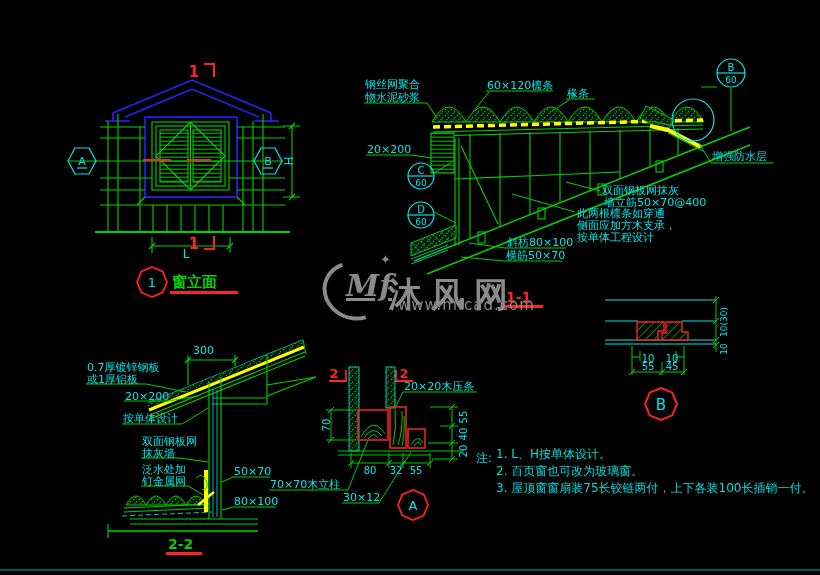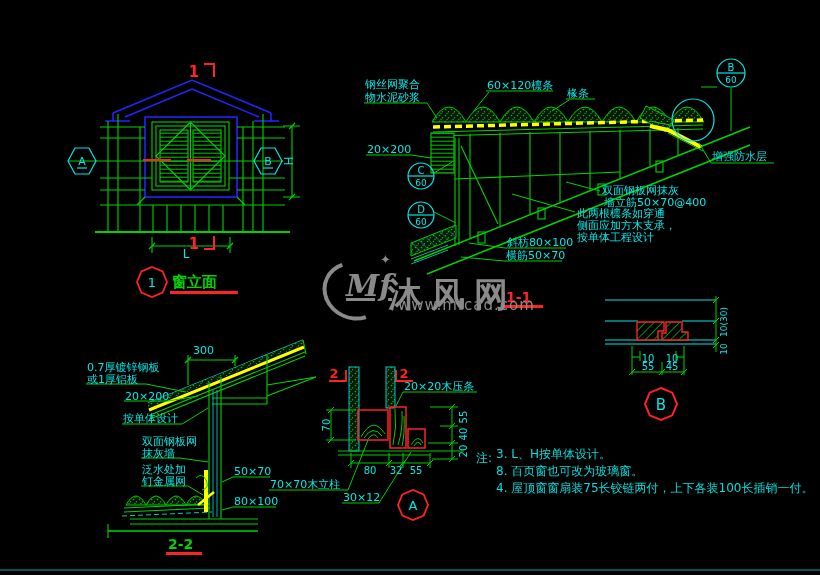--- a/index.html
+++ b/index.html
@@ -325,19 +325,19 @@
   <div class="ring"></div>
   <span class="logo">Mf</span>
   <span class="spark">✦</span>
   <span class="brand">沐风网</span>
   <span class="url">www.mfcad.com</span>
 </div>
 
 <div class="notes">
   <span class="prefix">注:</span>
   <div class="list">
-    <div class="item">3. L、H按单体设计。</div>
-    <div class="item">8. 百页窗也可改为玻璃窗。</div>
-    <div class="item">4. 屋顶窗窗扇装75长铰链两付，上下各装100长插销一付。</div>
+    <div class="item">1. L、H按单体设计。</div>
+    <div class="item">2. 百页窗也可改为玻璃窗。</div>
+    <div class="item">3. 屋顶窗窗扇装75长铰链两付，上下各装100长插销一付。</div>
   </div>
 </div>
 
 </div>
 
 </body></html>

